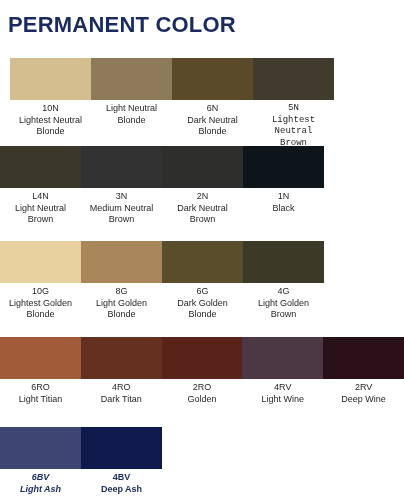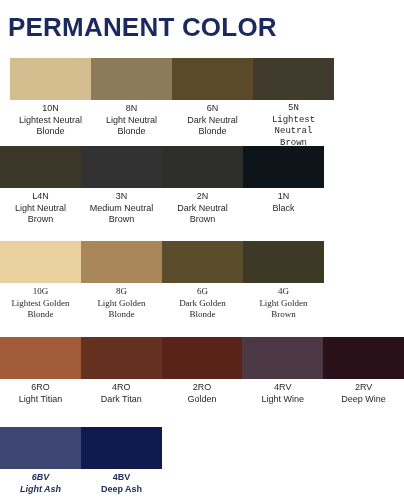--- a/index.html
+++ b/index.html
@@ -17,21 +17,21 @@
   .page {
     position: relative;
     width: 404px;
     height: 500px;
     background: #ffffff;
   }
   .page-title {
     position: absolute;
     left: 8px;
     top: 12px;
-    font-size: 26px;
+    font-size: 22px;
     font-weight: bold;
     letter-spacing: 0.2px;
     color: #1b2a5e;
     white-space: nowrap;
   }
   .row {
     position: absolute;
     left: 0;
     width: 404px;
   }
@@ -64,21 +64,21 @@
   .label-cell .name2 {
     display: block;
   }
   .row-navy .label-cell {
     color: #1b2a5e;
     font-weight: bold;
   }
   
   #row-neutral-1 { top: 58px; padding-left: 10px; }
   #row-neutral-2 { top: 146px; }
-  #row-golden   { top: 241px; font-family: Liberation Serif, serif; }
+  #row-golden   { top: 241px; }
   #row-red      { top: 337px; }
   #row-ash      { top: 427px; }
 </style>
 </head>
 <body>
 
 <div class="page">
 
   <div class="page-title" style="color: rgb(27, 42, 94);">PERMANENT COLOR</div>
 
@@ -90,21 +90,20 @@
           <div class="swatch" style="width: 81px; background: rgb(90, 74, 42);"></div>
           <div class="swatch" style="width: 81px; background: rgb(65, 59, 46);"></div>
         </div>
         <div class="label-strip">
           <div class="label-cell" style="width: 81px;">
             <span class="code">10N</span>
             <span class="name">Lightest Neutral</span>
             <span class="name2">Blonde</span>
           </div>
           <div class="label-cell" style="width: 81px;">
-            <span class="code">8N</span>
             <span class="name">Light Neutral</span>
             <span class="name2">Blonde</span>
           </div>
           <div class="label-cell" style="width: 81px;">
             <span class="code">6N</span>
             <span class="name">Dark Neutral</span>
             <span class="name2">Blonde</span>
           </div>
           <div class="label-cell" style="width: 81px; font-family: Liberation Mono, monospace;">
             <span class="code">5N</span>

